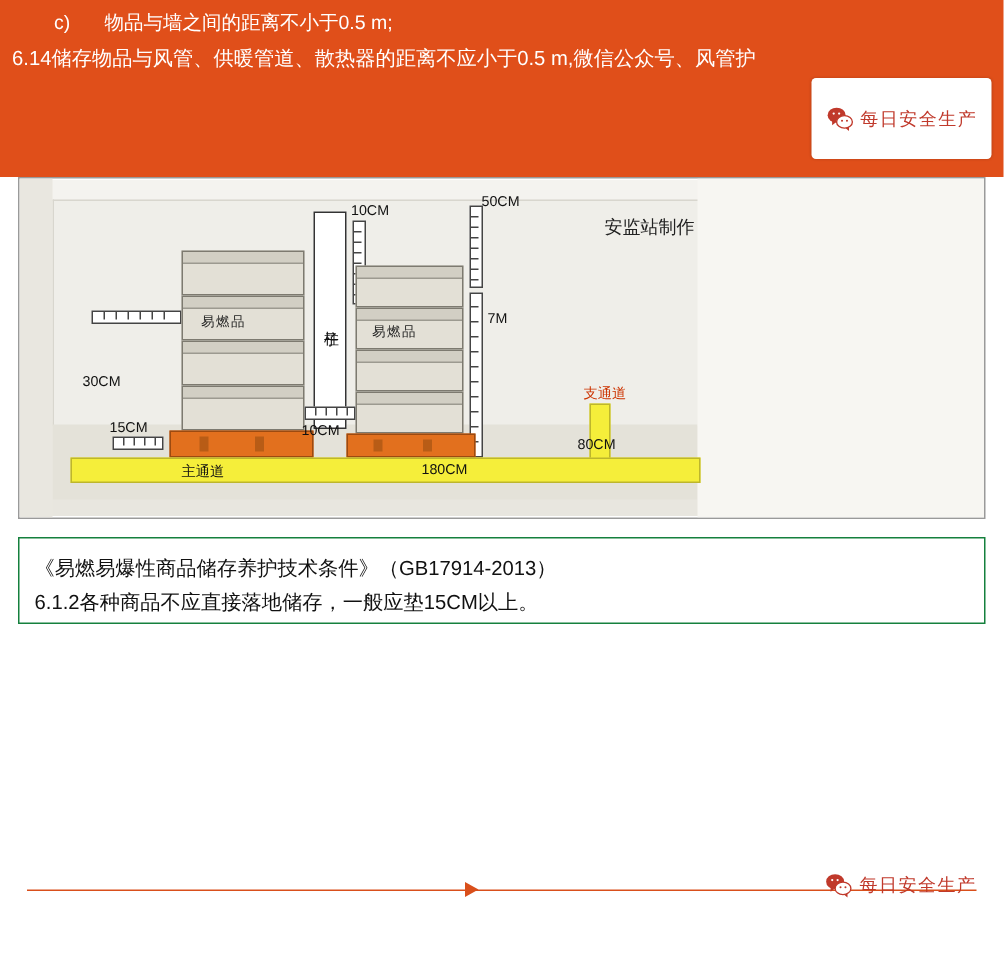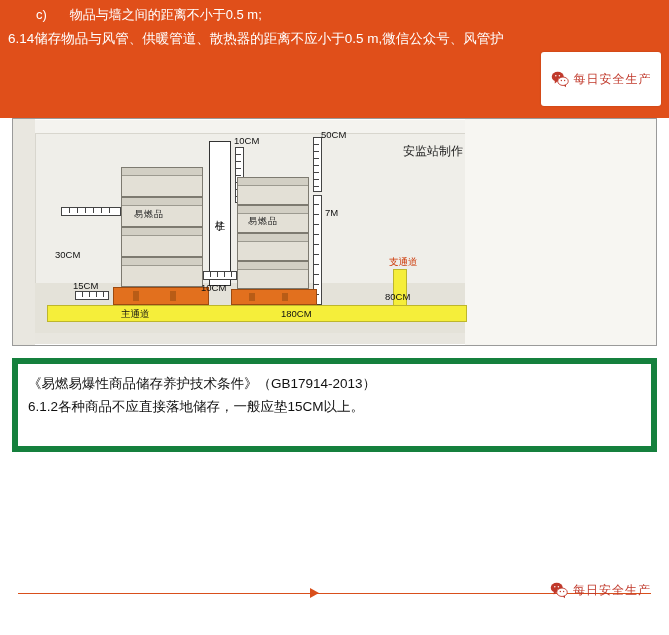--- a/index.html
+++ b/index.html
@@ -271,23 +271,23 @@
     position: absolute;
     font-size: 12px;
     color: #222;
     white-space: nowrap;
   }
 
   
   .rules-box {
     width: 645px;
     margin: 12px auto 0 auto;
-    border: 6px solid #15803d;
-    box-sizing: border-box;
-    padding: 8px 10px 28px 10px;
+    border: 1px solid #15803d;
+    box-sizing: border-box;
+    padding: 8px 10px 2px 10px;
     font-size: 13.5px;
     line-height: 23px;
     color: #111;
   }
   .rules-box div {
     white-space: normal;
   }
   .rule-title {
     letter-spacing: 0px;
   }

